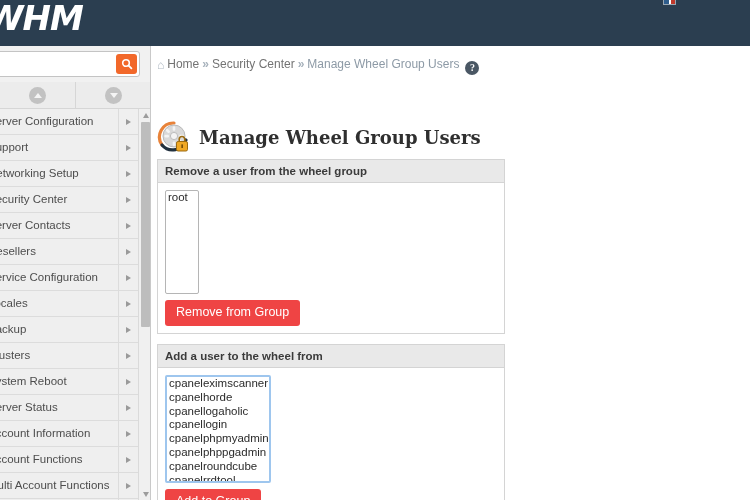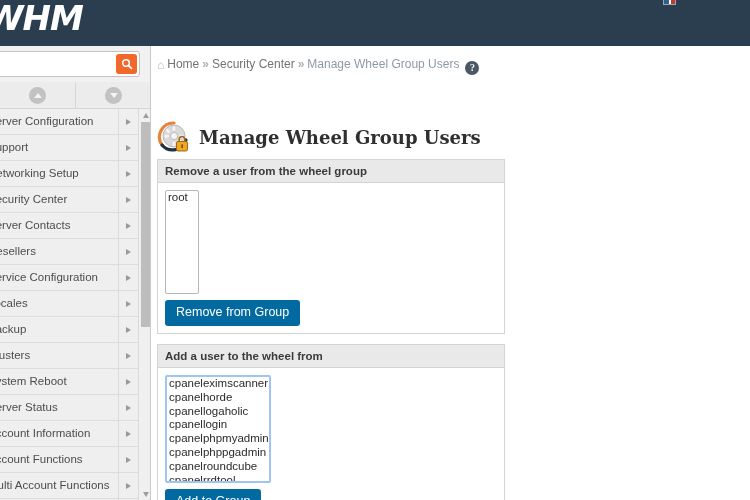--- a/index.html
+++ b/index.html
@@ -231,21 +231,21 @@
     padding: 0;
   }
   select.userlist.focused {
     border: 2px solid #9ec6ee;
     border-radius: 2px;
   }
   select.userlist option { padding: 0 2px; line-height: 13.3px; }
 
   .btn-blue {
     display: inline-block;
-    background: #0369a1;
+    background: #ef4444;
     color: #ffffff;
     border: 0; border-radius: 3px;
     font-family: "Liberation Sans", sans-serif;
     font-size: 12.5px;
     padding: 6px 11px 7px 11px;
     cursor: pointer;
     line-height: 13px;
   }
 </style>
 </head>

